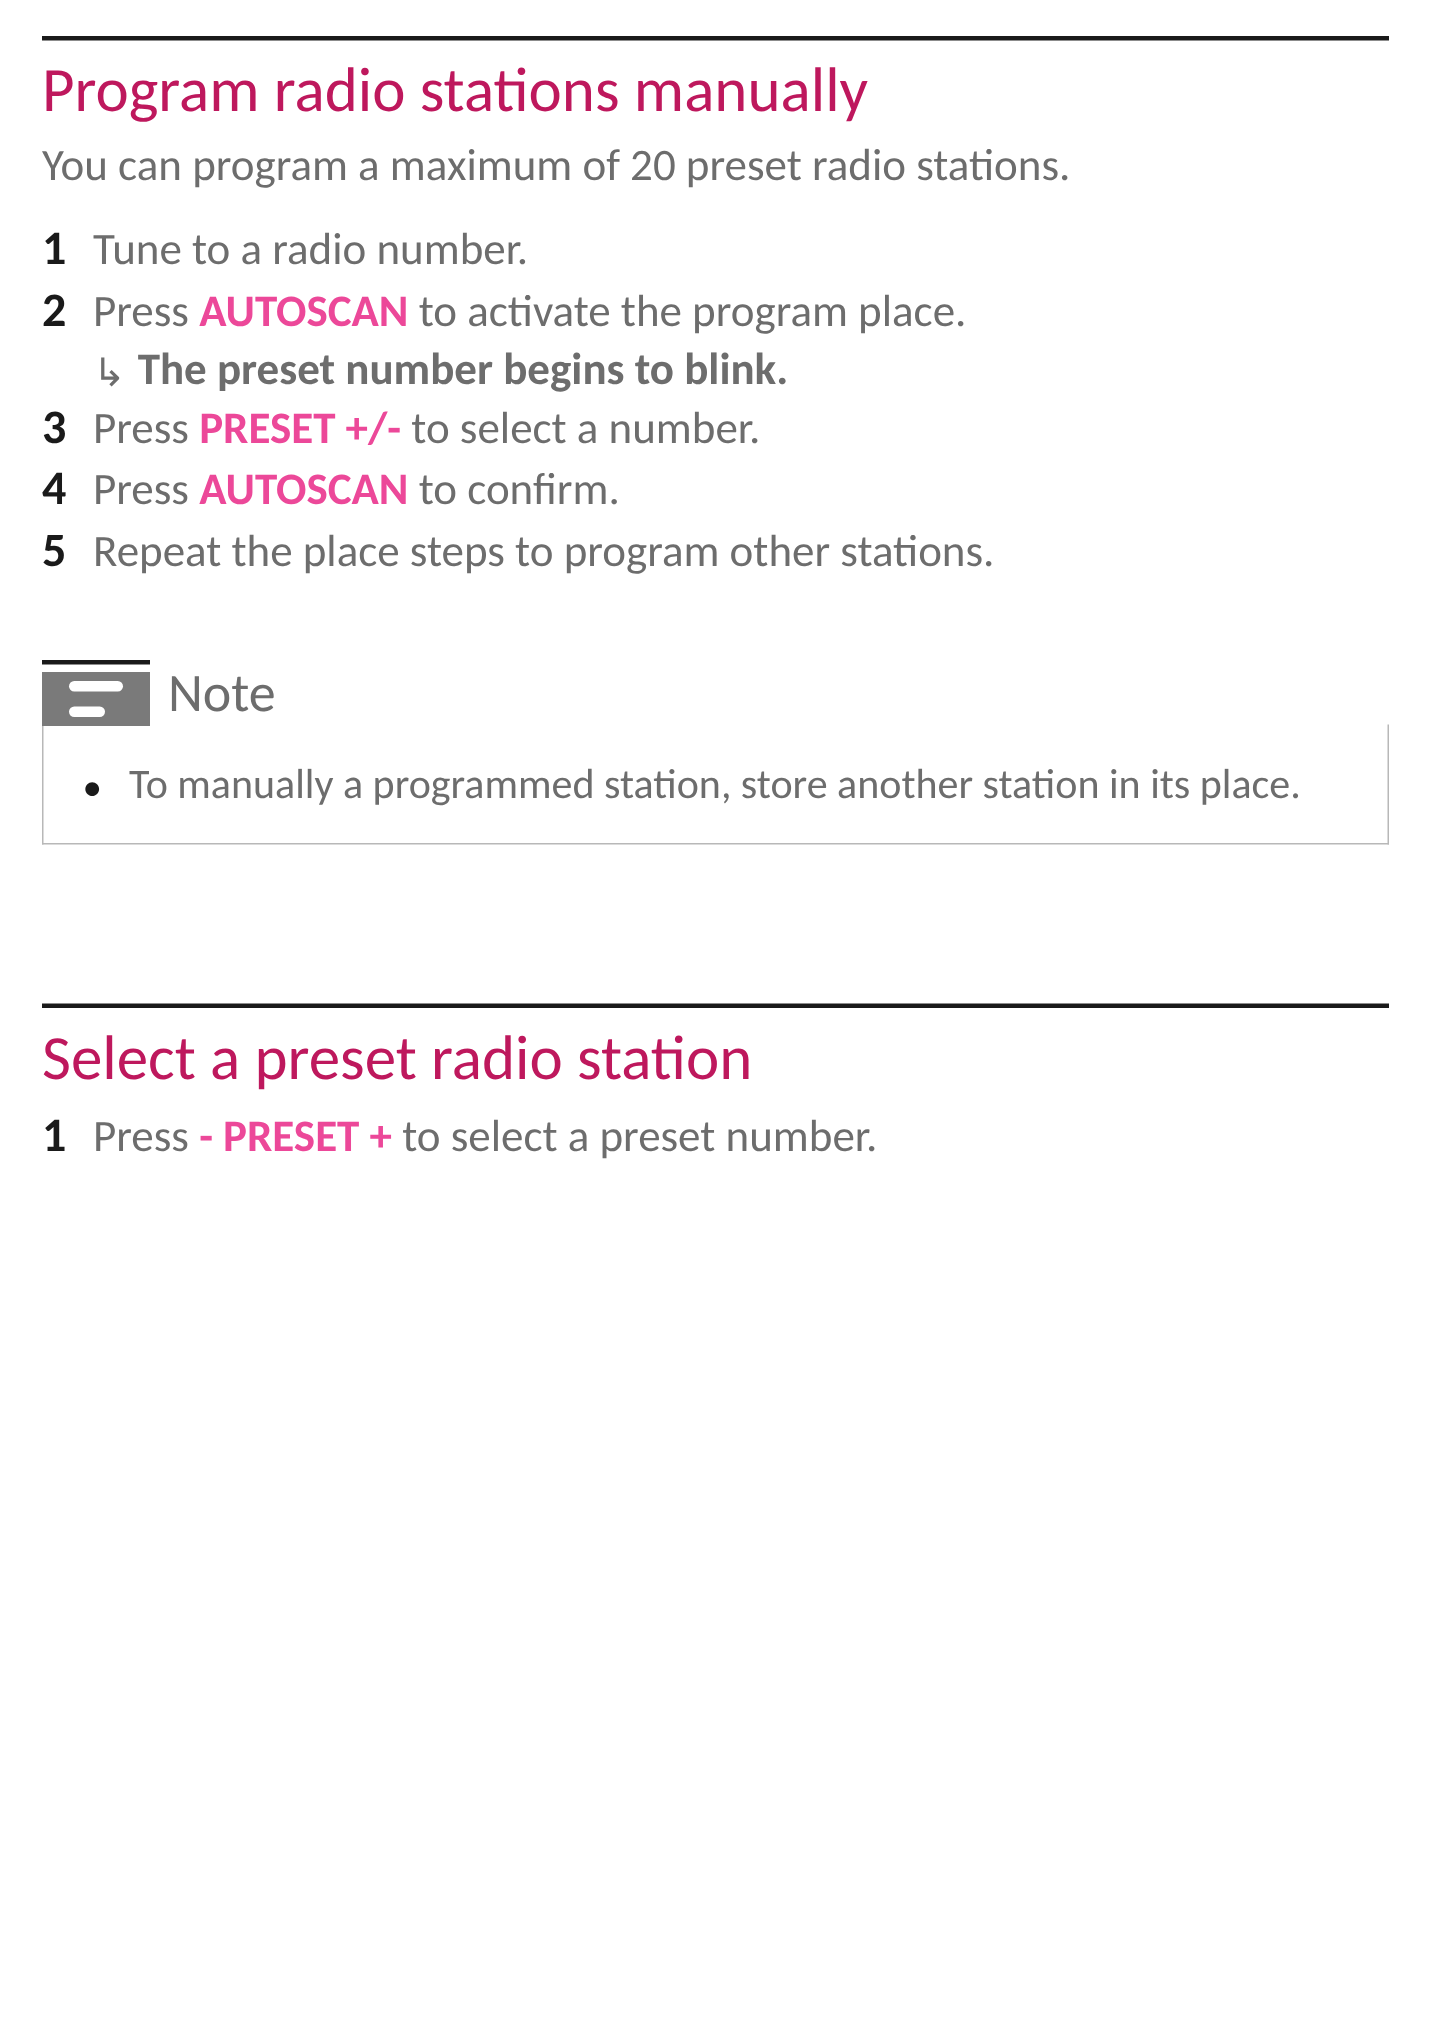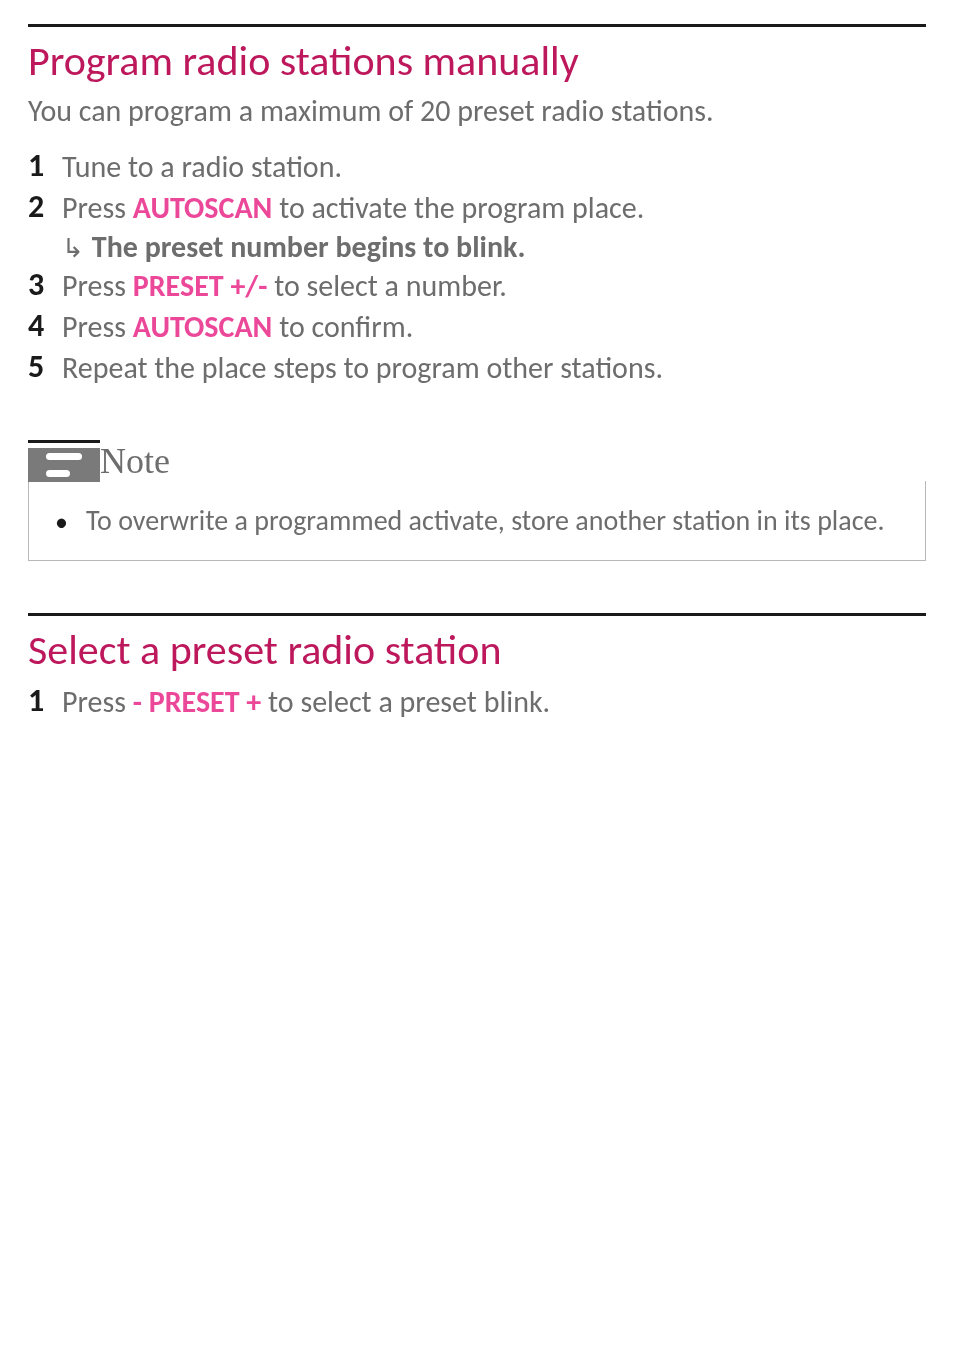--- a/index.html
+++ b/index.html
@@ -91,21 +91,21 @@
       justify-content: center;
       height: 56px;
     }
     .note-icon-box svg {
       width: 40px;
       height: 32px;
     }
     .note-title-wrap {
       display: flex;
       align-items: flex-start;
-      font-family: Liberation Serif, serif;
+      padding-left: 12px;
     }
     .note-title {
       color: #6d6d6d;
       font-size: 36px;
       font-weight: 400;
     }
     .note-body {
       border: 1px solid #b8b8b8;
       border-top: none;
       padding: 22px 20px;
@@ -122,33 +122,33 @@
       margin-left: 6px;
       line-height: 1;
       padding-top: 6px;
     }
     .note-body-text {
       font-size: 28px;
       font-weight: 300;
       color: #6d6d6d;
     }
     .section2 {
-      margin-top: 52px;
+      margin-top: 106px;
     }
   </style>
 </head>
 <body>
 
 <div class="section-rule"></div>
 <h2 class="section-title">Program radio stations manually</h2>
 <p class="intro-text">You can program a maximum of 20 preset radio stations.</p>
 
 <div class="step">
   <span class="step-num">1</span>
-  <span class="step-text">Tune to a radio station.</span>
+  <span class="step-text">Tune to a radio number.</span>
 </div>
 
 <div class="step">
   <span class="step-num">2</span>
   <span class="step-text"><span>Press </span><span class="bold-inline">AUTOSCAN</span><span> to activate the program place.</span></span>
 </div>
 <div class="sub-step">
   <span class="arrow">↳</span>
   <span class="sub-step-text">The preset number begins to blink.</span>
 </div>
@@ -179,25 +179,25 @@
         </svg>
       </div>
     </div>
     <div class="note-title-wrap">
       <span class="note-title">Note</span>
     </div>
   </div>
   <div class="note-body">
     <div class="note-body-row">
       <span class="bullet">•</span>
-      <span class="note-body-text">To overwrite a programmed activate, store another station in its place.</span>
+      <span class="note-body-text">To manually a programmed station, store another station in its place.</span>
     </div>
   </div>
 </div>
 
 <div class="section2">
   <div class="section-rule"></div>
   <h2 class="section-title">Select a preset radio station</h2>
   <div class="step">
     <span class="step-num">1</span>
-    <span class="step-text"><span>Press </span><span class="bold-inline">- PRESET +</span><span> to select a preset blink.</span></span>
+    <span class="step-text"><span>Press </span><span class="bold-inline">- PRESET +</span><span> to select a preset number.</span></span>
   </div>
 </div>
 
 </body></html>

